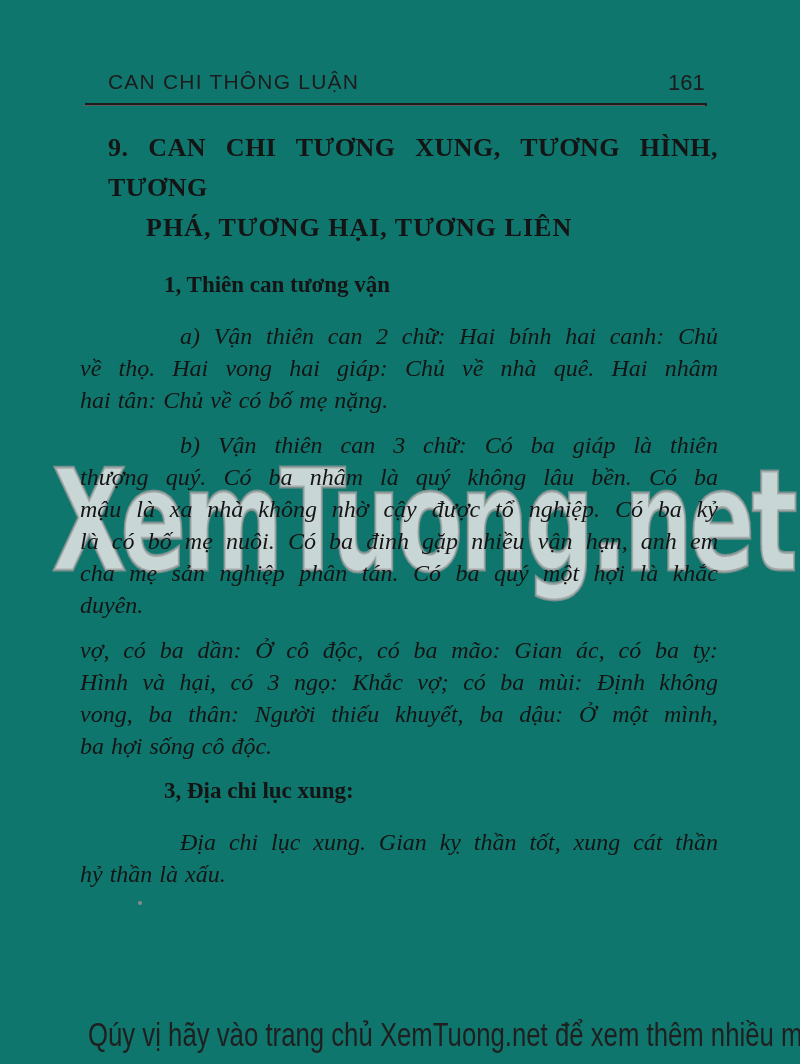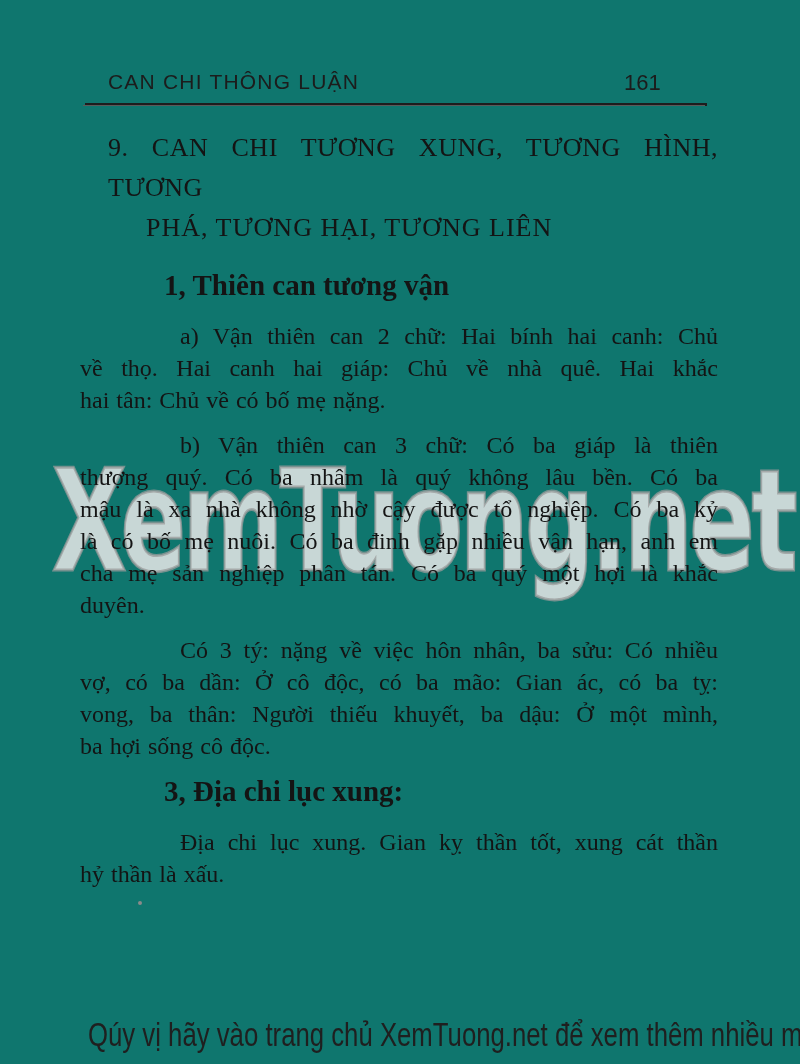--- a/index.html
+++ b/index.html
@@ -12,21 +12,21 @@
     font-family:"Liberation Serif", serif;
   }
 
   
   .running-title {
     position:absolute; left:108px; top:70px;
     font-family:"Liberation Sans", sans-serif;
     font-size:21px; letter-spacing:1.2px; color:#1c1c1c;
   }
   .page-number {
-    position:absolute; left:624px; top:70px;
+    position:absolute; left:668px; top:70px;
     font-family:"Liberation Sans", sans-serif;
     font-size:22px; color:#1c1c1c;
   }
   .header-rule {
     position:absolute; left:85px; top:103px; width:622px; height:3px;
     background:#1d1d1d;
   }
   .header-rule:after {
     content:""; position:absolute; left:-2px; top:2px; width:100%; height:1px;
     background:#5a5a5a;
@@ -51,39 +51,39 @@
   
   .content {
     position:absolute; left:80px; top:128px; width:638px;
     z-index:2;
     font-size:24px; line-height:32px;
     color:#141414;
   }
 
   .chapter-heading {
     margin:0 0 21px 0;
-    font-size:26px; line-height:40px; font-weight:normal;
+    font-size:26px; line-height:40px; font-weight:bold;
     letter-spacing:0.5px;
   }
   .chapter-heading .hl1 {
     display:block; padding-left:28px;
     text-align:justify; text-align-last:justify;
   }
   .chapter-heading .hl2 {
     display:block; padding-left:66px;
     letter-spacing:1px;
   }
 
   .subhead {
     margin:13px 0 19px 84px;
     font-weight:bold;
-    font-size:29px; line-height:32px;
+    font-size:23px; line-height:32px;
   }
 
-  .par { margin:0 0 13px 0; }
+  .par { margin:0 0 13px 0;font-style:italic; }
   .line {
     display:block;
     text-align:justify; text-align-last:justify;
     word-spacing:1px;
   }
   .line.first { padding-left:100px; }
   .line.last  { text-align-last:left; }
 
   .scan-speck {
     position:absolute; left:138px; top:901px;
@@ -117,37 +117,37 @@
 
     <h1 class="chapter-heading">
       <span class="hl1">9. CAN CHI TƯƠNG XUNG, TƯƠNG HÌNH, TƯƠNG</span>
       <span class="hl2">PHÁ, TƯƠNG HẠI, TƯƠNG LIÊN</span>
     </h1>
 
     <div class="subhead">1, Thiên can tương vận</div>
 
     <p class="par">
       <span class="line first">a) Vận thiên can 2 chữ: Hai bính hai canh: Chủ</span>
-      <span class="line">về thọ. Hai canh hai giáp: Chủ về nhà quê. Hai khắc</span>
+      <span class="line">về thọ. Hai vong hai giáp: Chủ về nhà quê. Hai nhâm</span>
       <span class="line last">hai tân: Chủ về có bố mẹ nặng.</span>
     </p>
 
     <p class="par">
       <span class="line first">b) Vận thiên can 3 chữ: Có ba giáp là thiên</span>
       <span class="line">thượng quý. Có ba nhâm là quý không lâu bền. Có ba</span>
       <span class="line">mậu là xa nhà không nhờ cậy được tổ nghiệp. Có ba kỷ</span>
       <span class="line">là có bố mẹ nuôi. Có ba đinh gặp nhiều vận hạn, anh em</span>
       <span class="line">cha mẹ sản nghiệp phân tán. Có ba quý một hợi là khắc</span>
       <span class="line last">duyên.</span>
     </p>
 
 
     <p class="par">
-      <span class="line first">Có 3 tý: nặng về việc hôn nhân, ba sửu: Có nhiều</span>
       <span class="line">vợ, có ba dần: Ở cô độc, có ba mão: Gian ác, có ba tỵ:</span>
+      <span class="line">Hình và hại, có 3 ngọ: Khắc vợ; có ba mùi: Định không</span>
       <span class="line">vong, ba thân: Người thiếu khuyết, ba dậu: Ở một mình,</span>
       <span class="line last">ba hợi sống cô độc.</span>
     </p>
 
     <div class="subhead">3, Địa chi lục xung:</div>
 
     <p class="par">
       <span class="line first">Địa chi lục xung. Gian kỵ thần tốt, xung cát thần</span>
       <span class="line last">hỷ thần là xấu.</span>
     </p>

